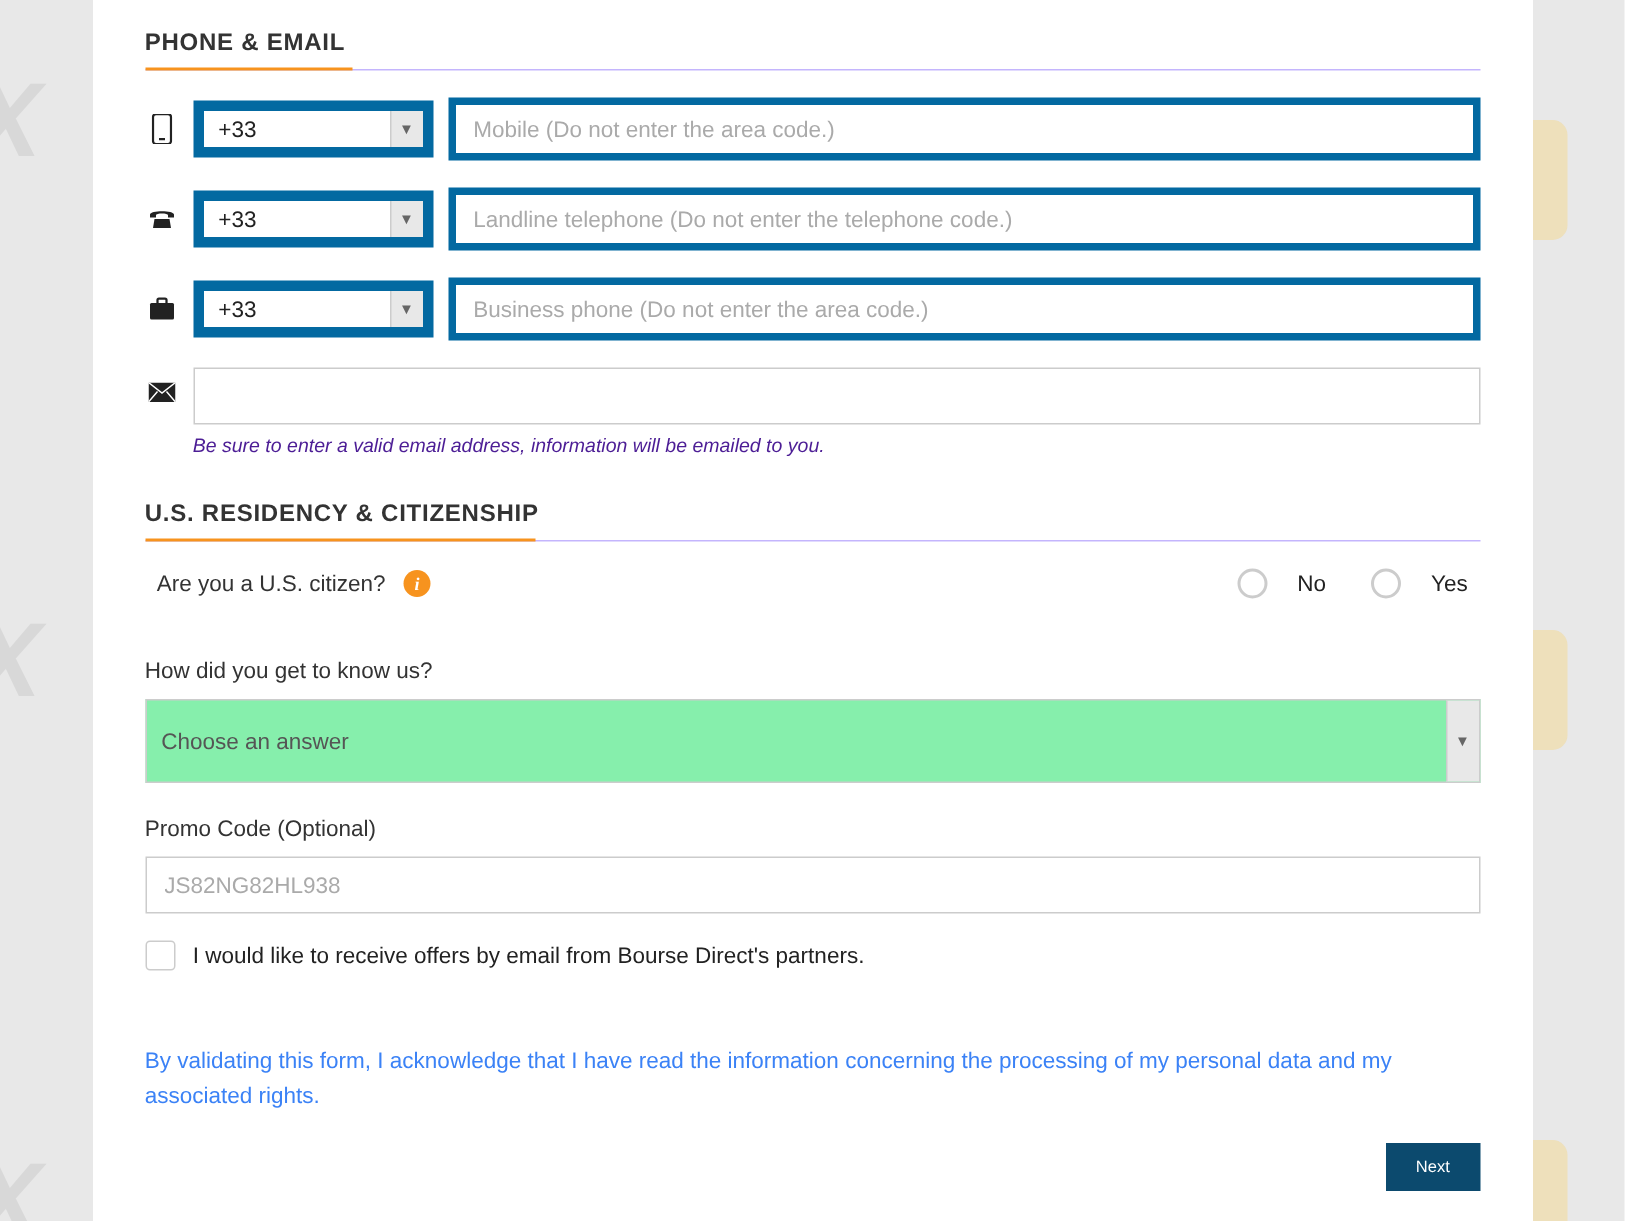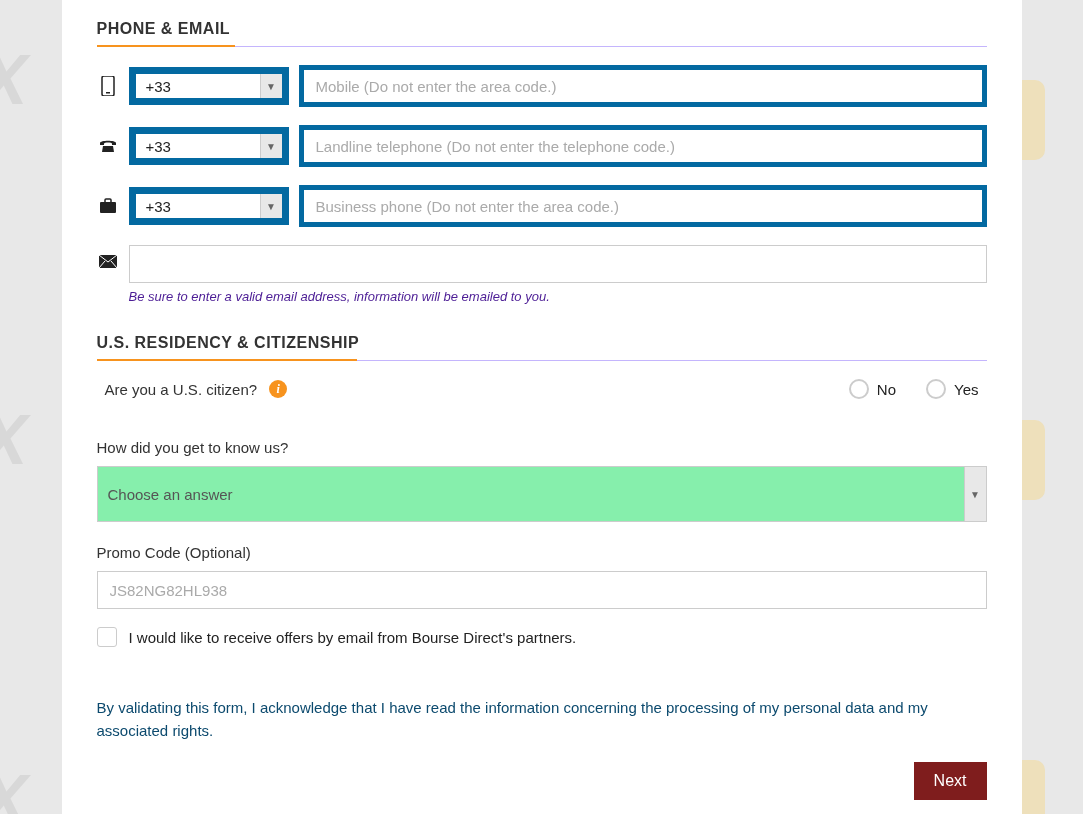--- a/index.html
+++ b/index.html
@@ -169,21 +169,21 @@
       font-style: italic;
       font-family: Georgia, serif;
     }
     .radio-group {
       display: flex;
       gap: 30px;
     }
     .radio-option {
       display: flex;
       align-items: center;
-      gap: 8px;
+      gap: 20px;
       cursor: pointer;
     }
     .radio-circle {
       width: 20px;
       height: 20px;
       border: 2px solid #ccc;
       border-radius: 50%;
     }
     .radio-label {
       font-size: 15px;
@@ -247,34 +247,34 @@
       border-radius: 3px;
       cursor: pointer;
       flex-shrink: 0;
     }
     .checkbox-label {
       font-size: 15px;
       color: #222;
     }
     .disclaimer {
       font-size: 15px;
-      color: #0c4a6e;
+      color: #3b82f6;
       line-height: 1.5;
       margin-bottom: 20px;
     }
     .button-row {
       display: flex;
       justify-content: flex-end;
     }
     .next-button {
-      background: #7f1d1d;
+      background: #0c4a6e;
       color: #fff;
       border: none;
       padding: 10px 20px;
-      font-size: 16px;
+      font-size: 11px;
       cursor: pointer;
     }
     svg { display: block; }
   </style>
 </head>
 <body>
 
 <div class="watermark" style="top:40px; left:-60px;">FX</div>
 <div class="watermark" style="top:80px; left:420px;">WikiFX</div>
 <div class="watermark-logo" style="top:80px; left:365px;"></div>

